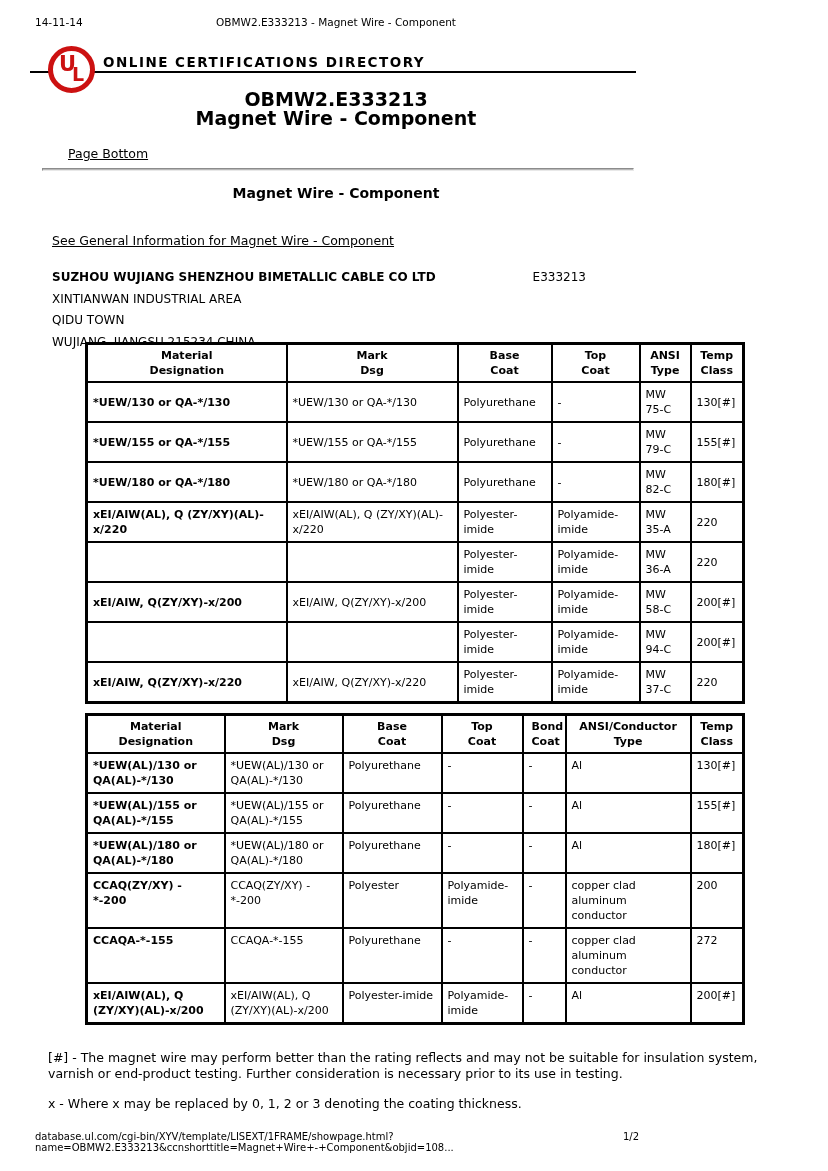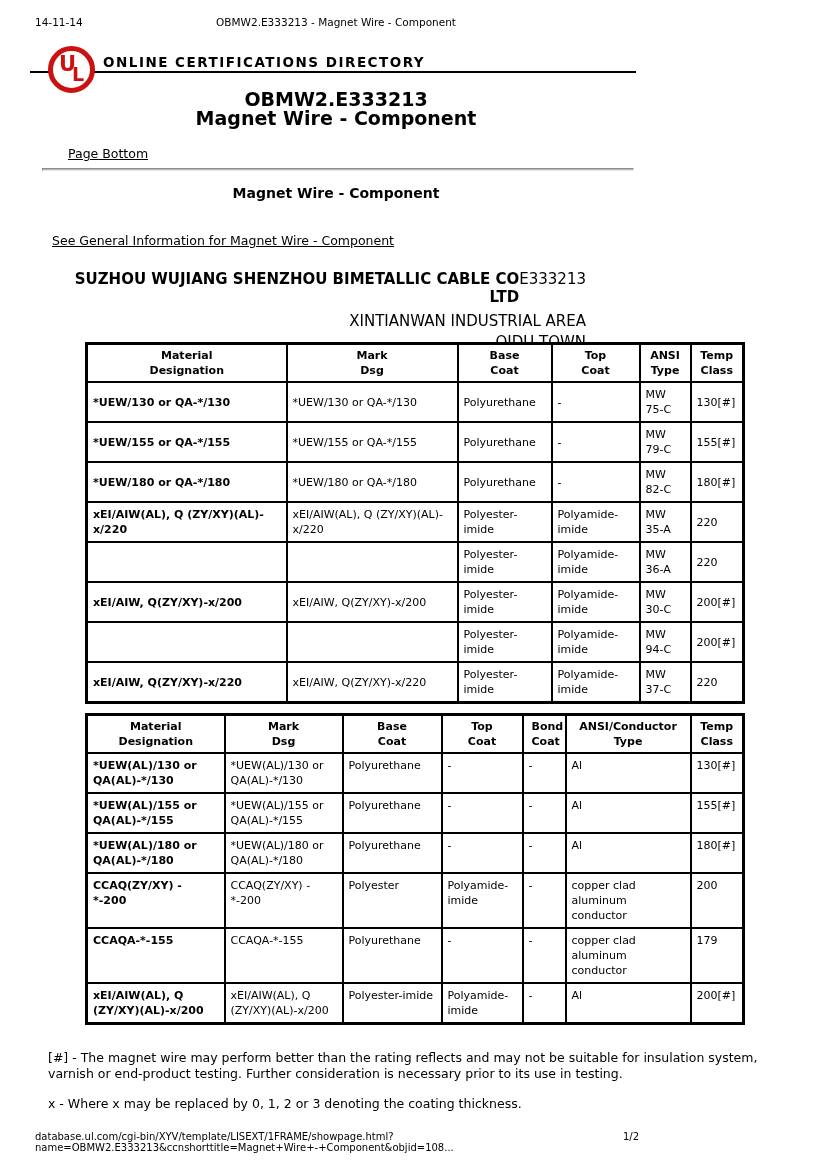--- a/index.html
+++ b/index.html
@@ -57,21 +57,21 @@
   .section-heading {
     position: absolute; top: 185px; left: 0; right: 0;
     text-align: center; font-size: 14px; font-weight: bold;
   }
 
   .general-info-link {
     position: absolute; top: 233px; left: 52px;
     font-size: 12.5px; text-decoration: underline; color: #000; cursor: pointer;
   }
 
-  .company-block { position: absolute; top: 270px; left: 52px; right: 86px; font-size: 15px; text-align: right; }
+  .company-block { position: absolute; top: 270px; left: 52px; right: 86px; font-size: 12px; }
   .company-row { display: flex; justify-content: space-between; align-items: flex-start; }
   .company-name { font-weight: bold; }
   .company-file { font-weight: normal; }
   .address-line { margin-top: 4.5px; line-height: 13px; padding-top: 4px; }
 
   table.cert-table {
     border-collapse: collapse;
     table-layout: fixed;
     position: absolute; left: 85px; width: 657px;
     border: 3px solid #000;
@@ -206,21 +206,21 @@
           <td>Polyester-imide</td>
           <td>Polyamide-imide</td>
           <td>MW 36-A</td>
           <td>220</td>
         </tr>
         <tr>
           <td>xEI/AIW, Q(ZY/XY)-x/200</td>
           <td>xEI/AIW, Q(ZY/XY)-x/200</td>
           <td>Polyester-imide</td>
           <td>Polyamide-imide</td>
-          <td>MW 30-C</td>
+          <td>MW 58-C</td>
           <td>200[#]</td>
         </tr>
         <tr>
           <td></td>
           <td></td>
           <td>Polyester-imide</td>
           <td>Polyamide-imide</td>
           <td>MW 94-C</td>
           <td>200[#]</td>
         </tr>
@@ -300,21 +300,21 @@
           <td>copper clad aluminum conductor</td>
           <td>200</td>
         </tr>
         <tr>
           <td>CCAQA-*-155</td>
           <td>CCAQA-*-155</td>
           <td>Polyurethane</td>
           <td>-</td>
           <td>-</td>
           <td>copper clad aluminum conductor</td>
-          <td>179</td>
+          <td>272</td>
         </tr>
         <tr>
           <td>xEI/AIW(AL), Q (ZY/XY)(AL)-x/200</td>
           <td>xEI/AIW(AL), Q (ZY/XY)(AL)-x/200</td>
           <td>Polyester-imide</td>
           <td>Polyamide-imide</td>
           <td>-</td>
           <td>Al</td>
           <td>200[#]</td>
         </tr>

